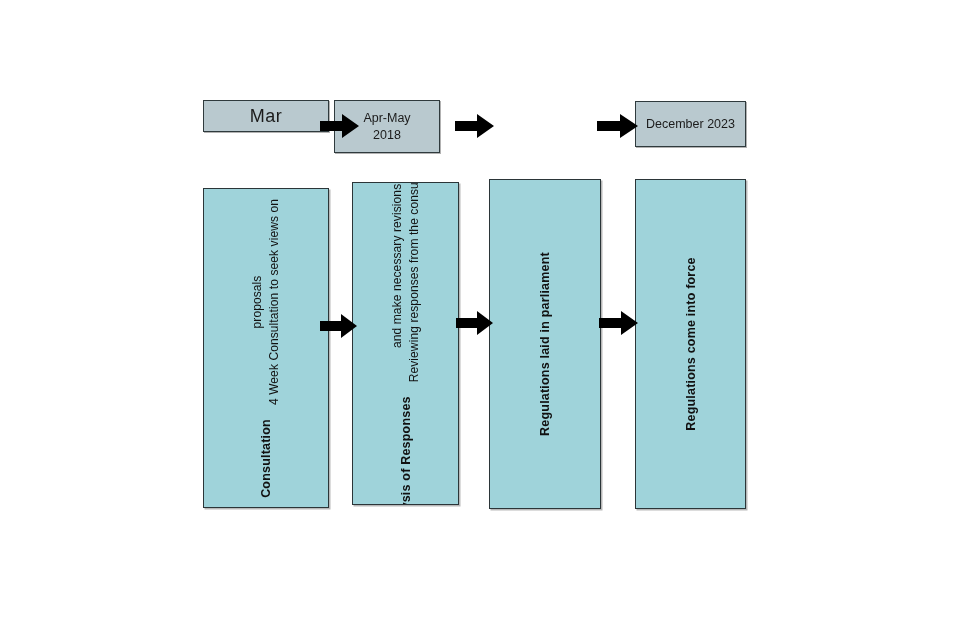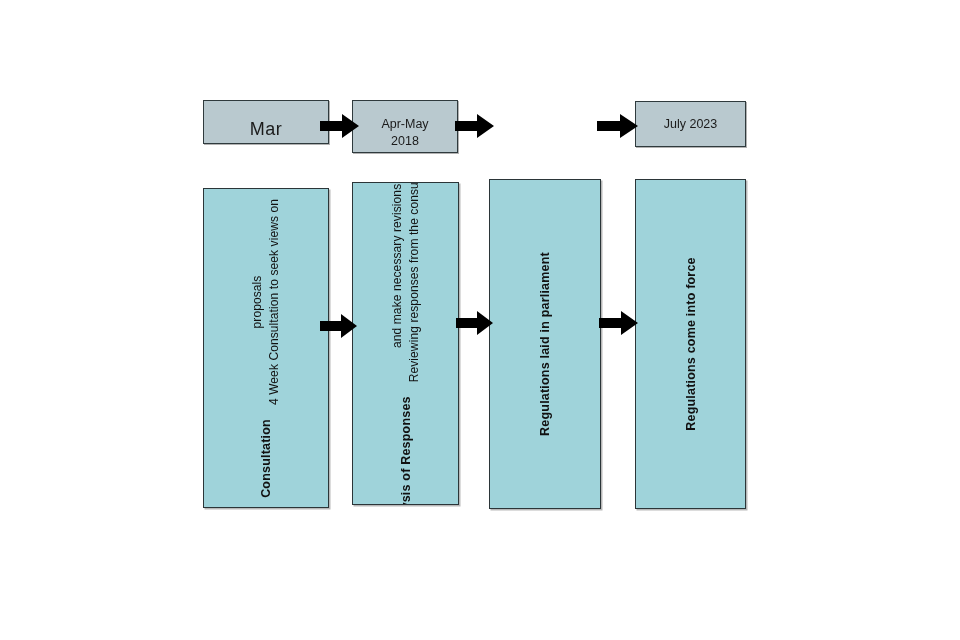--- a/index.html
+++ b/index.html
@@ -96,34 +96,34 @@
     position: absolute;
     display: block;
   }
   .arrow svg { display: block; }
 </style>
 </head>
 <body>
 
 <div id="canvas">
 
-  <div class="date-box big-label" style="left:203px; top:100px; width:126px; height:44px;align-items:flex-end;">
+  <div class="date-box big-label" style="left:203px; top:100px; width:126px; height:32px;">
     <span class="dl">Mar</span>
   </div>
 
-  <div class="date-box" style="left:352px; top:100px; width:106px; height:53px;align-items:flex-end;">
+  <div class="date-box" style="left:334px; top:100px; width:106px; height:53px;">
     <span class="dl">
       <span>Apr-May</span><br>
       <span>2018</span>
     </span>
   </div>
 
 
   <div class="date-box" style="left:635px; top:101px; width:111px; height:46px;">
-    <span class="dl">July 2023</span>
+    <span class="dl">December 2023</span>
   </div>
 
   <div class="arrow" style="left:320px; top:113px;">
     <svg width="40" height="26" viewBox="0 0 40 26">
       <polygon points="0,8 22,8 22,1 39,13 22,25 22,18 0,18" fill="#000000"></polygon>
     </svg>
   </div>
 
   <div class="arrow" style="left:455px; top:113px;">
     <svg width="40" height="26" viewBox="0 0 40 26">

